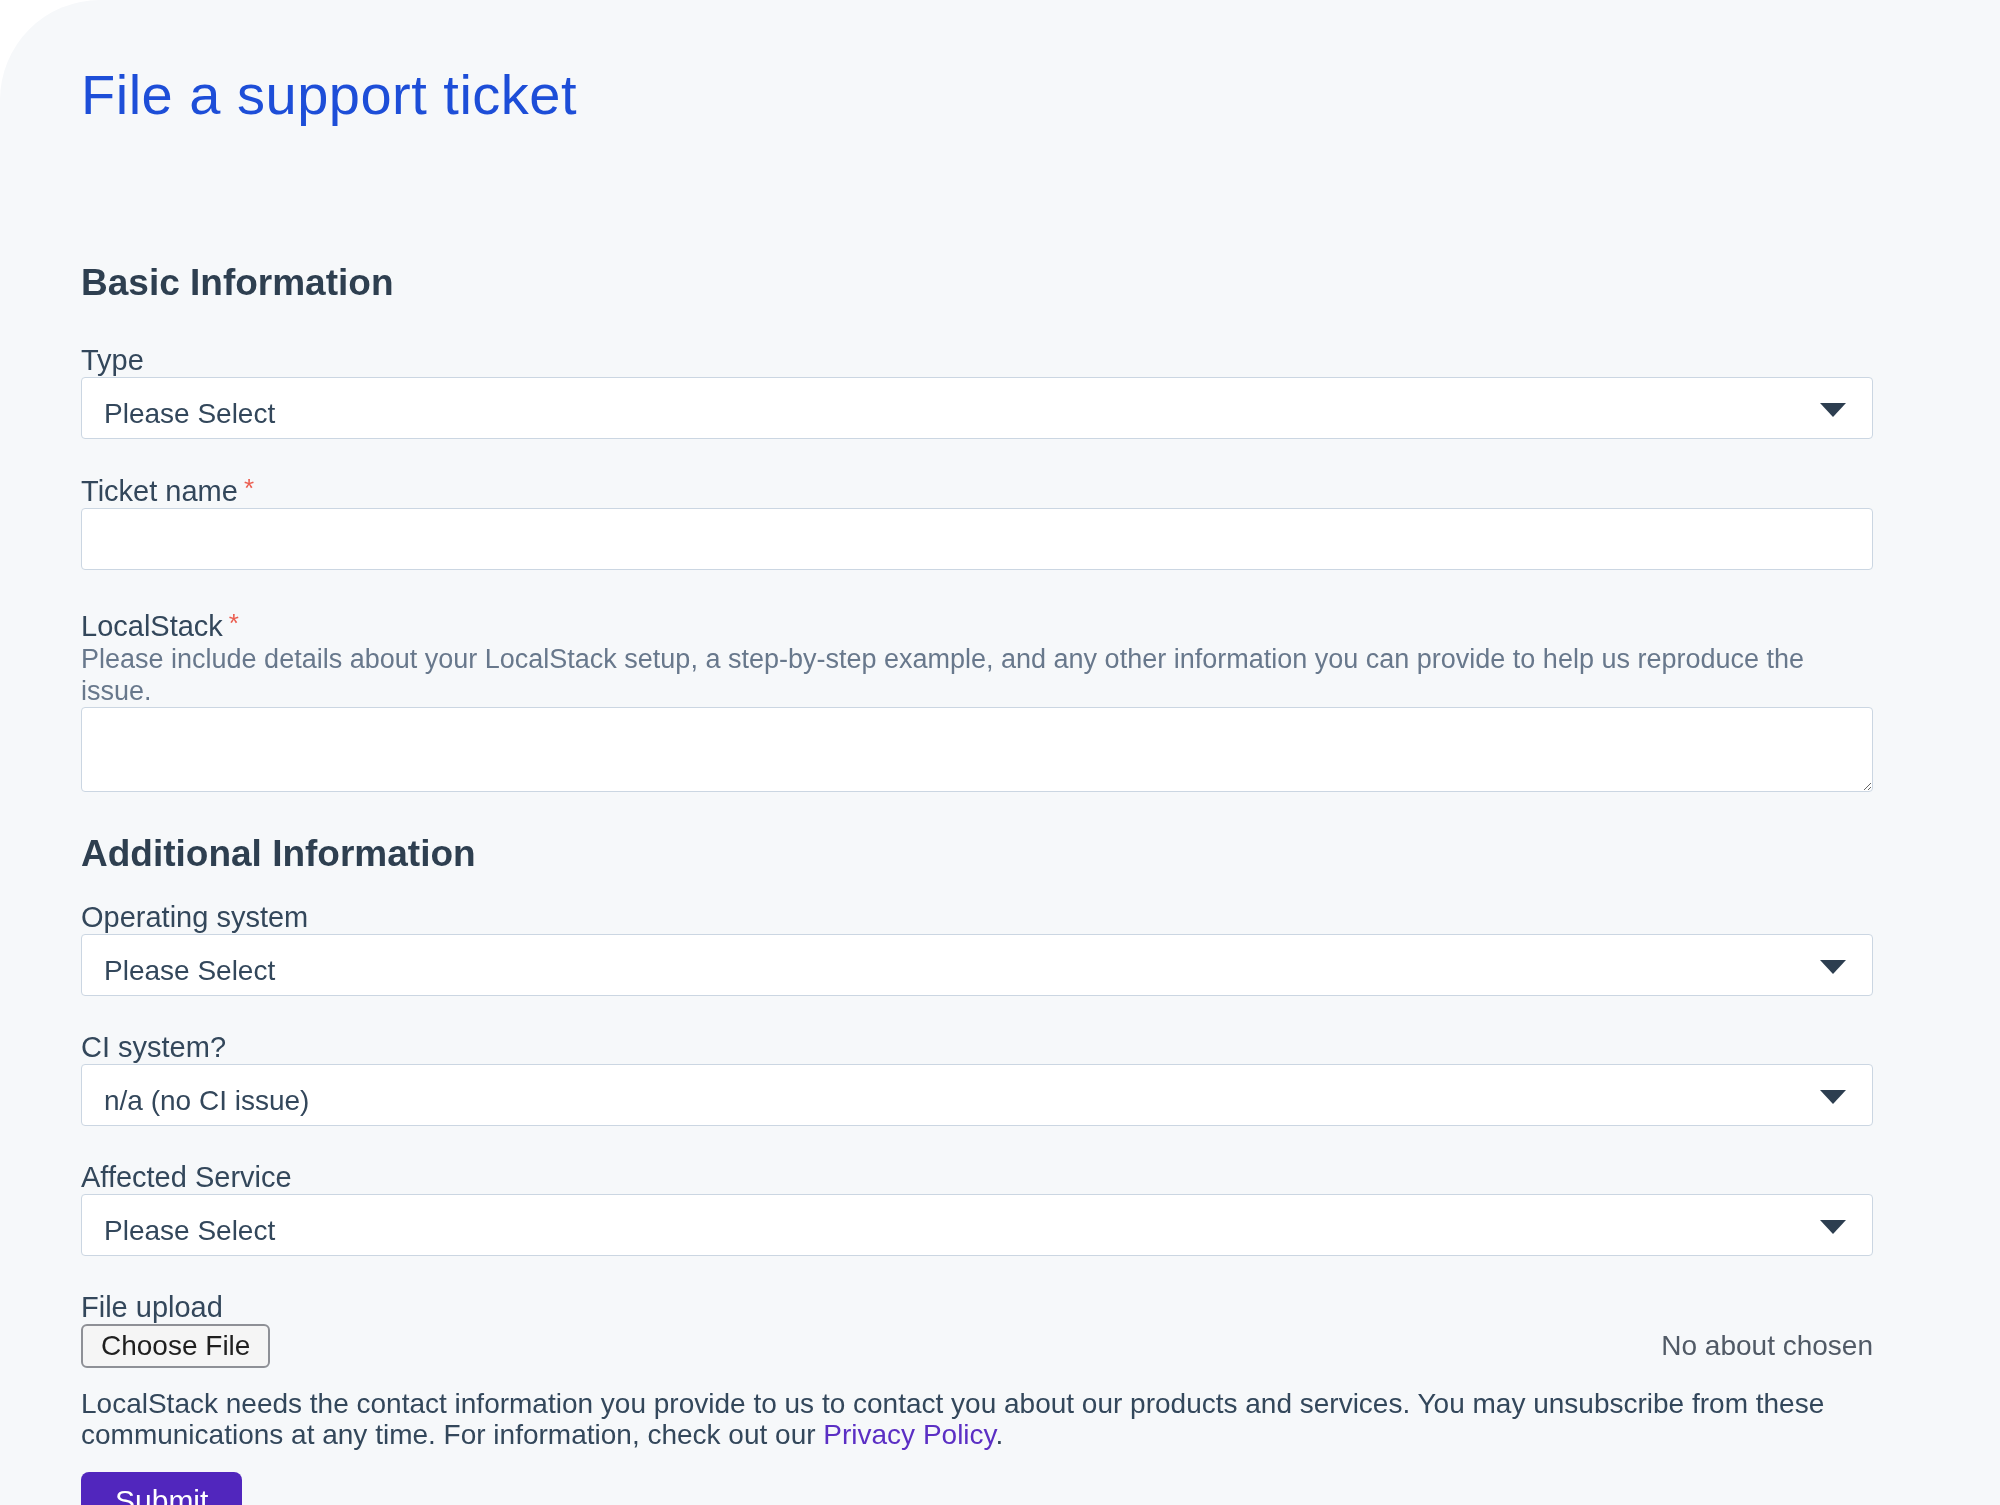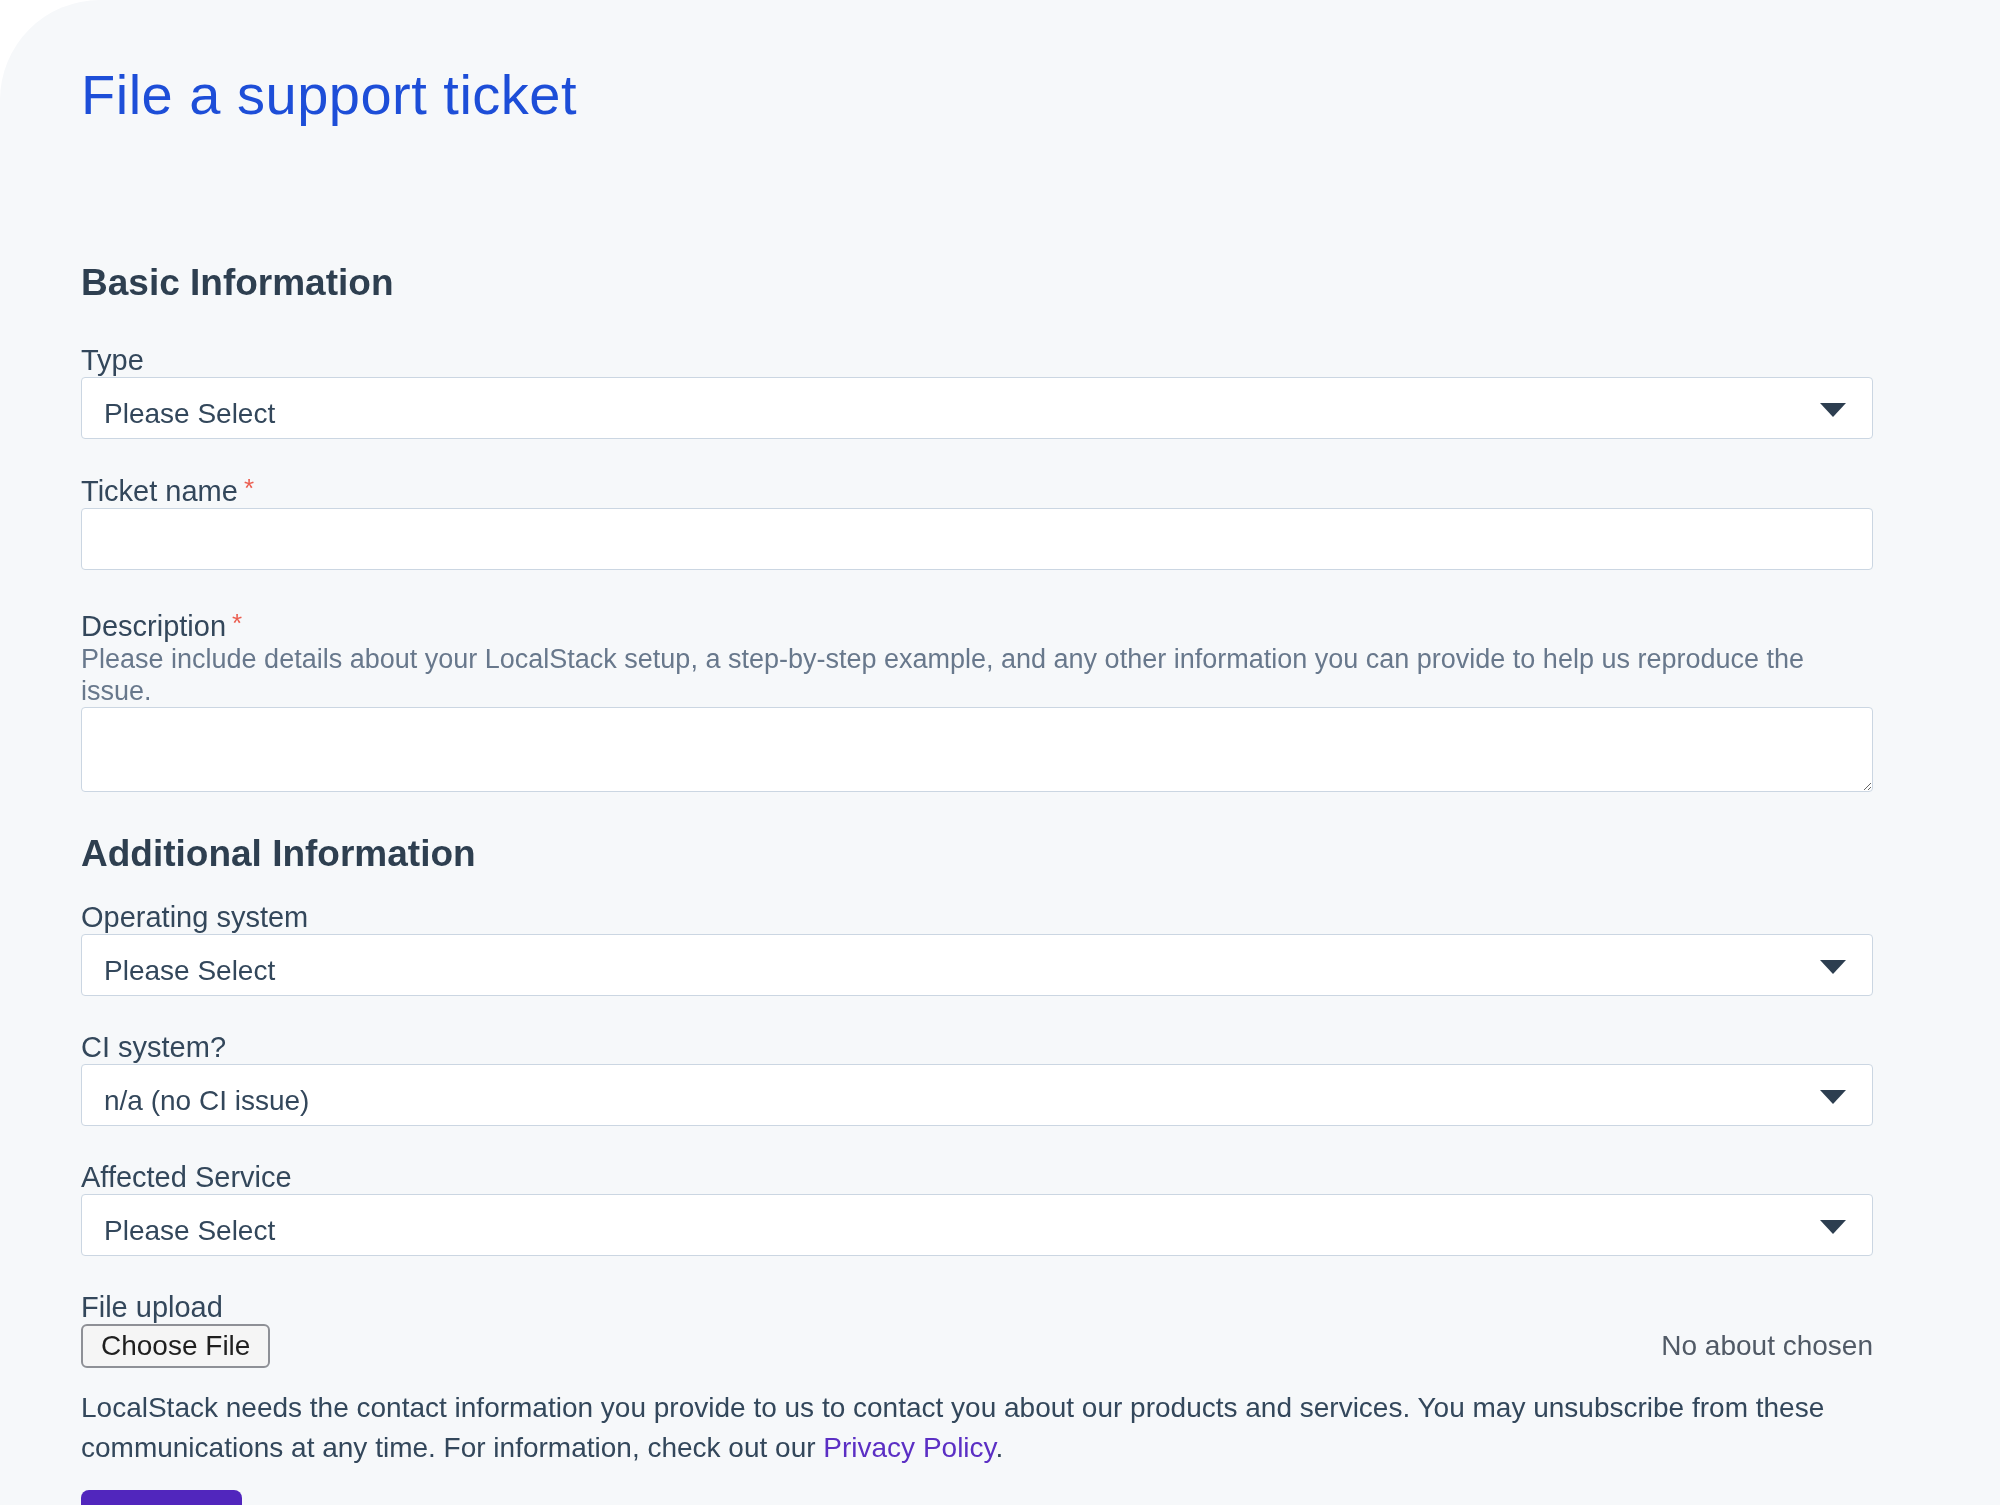--- a/index.html
+++ b/index.html
@@ -138,21 +138,21 @@
   .file-status {
     font-size: 28px;
     color: #515a66;
     margin-left: 14px;
   }
 
   .consent {
     margin-top: 20px;
     font-size: 28px;
     color: #33475b;
-    line-height: 40px;
+    line-height: 31px;
   }
   .consent a, .privacy-link {
     color: #5b2fc4;
     text-decoration: none;
     cursor: pointer;
   }
 
   .submit-button {
     margin-top: 22px;
     display: inline-flex;
@@ -187,21 +187,21 @@
     </div>
 
     
     <div class="field-label lbl-ticket">
       <span>Ticket name</span><span class="req">*</span>
     </div>
     <input type="text" class="control text-input" value="" style="">
 
     
     <div class="field-label lbl-desc">
-      <span>Description</span><span class="req">*</span>
+      <span>LocalStack</span><span class="req">*</span>
     </div>
     <div class="help-text">Please include details about your LocalStack setup, a step-by-step example, and any other information you can provide to help us reproduce the issue.</div>
     <textarea class="control textarea-input ctl-desc" style=""></textarea>
 
     <h2 class="section-heading additional">Additional Information</h2>
 
     
     <div class="field-label lbl-os">Operating system</div>
     <div class="control select-box">
       <span class="select-value">Please Select</span>

